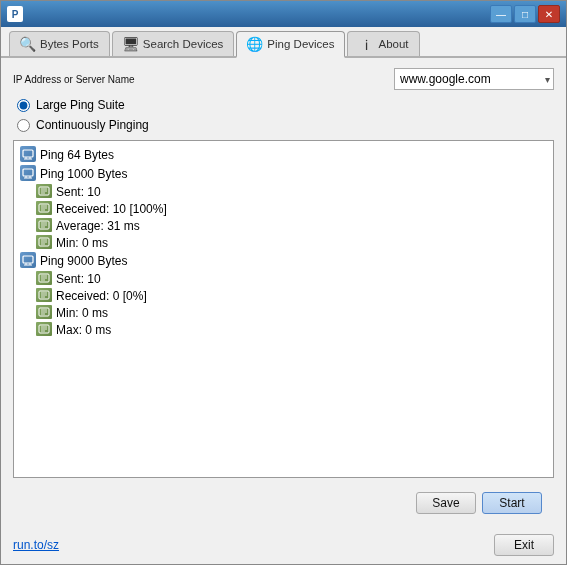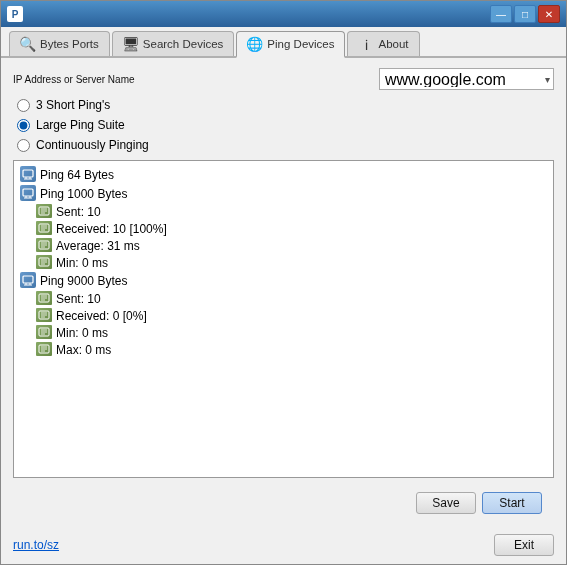--- a/index.html
+++ b/index.html
@@ -133,27 +133,27 @@
       align-items: center;
       justify-content: space-between;
     }
 
     .ip-label {
       font-size: 10px;
       color: #111;
     }
 
     select {
-      font-size: 16px;
+      font-size: 12px;
       padding: 2px 20px 2px 5px;
       border: 1px solid #aaa;
       background: white;
       appearance: none;
       -webkit-appearance: none;
-      width: 175px;
+      width: 160px;
       height: 22px;
       cursor: pointer;
     }
 
     .select-wrapper {
       position: relative;
       display: inline-block;
     }
 
     .select-arrow {
@@ -310,24 +310,20 @@
     <div class="ip-row">
       <span class="ip-label">IP Address or Server Name</span>
       <div class="select-wrapper">
         <select><option>www.google.com</option></select>
         <span class="select-arrow">▾</span>
       </div>
     </div>
 
     <div class="radio-group">
       <label class="radio-item">
-        <input type="radio" name="pingMode" style="">
-        <span>3 Short Ping's</span>
-      </label>
-      <label class="radio-item">
         <input type="radio" name="pingMode" checked="" style="">
         <span>Large Ping Suite</span>
       </label>
       <label class="radio-item">
         <input type="radio" name="pingMode" style="">
         <span>Continuously Pinging</span>
       </label>
     </div>
 
     <div class="results-box" id="results-container">

